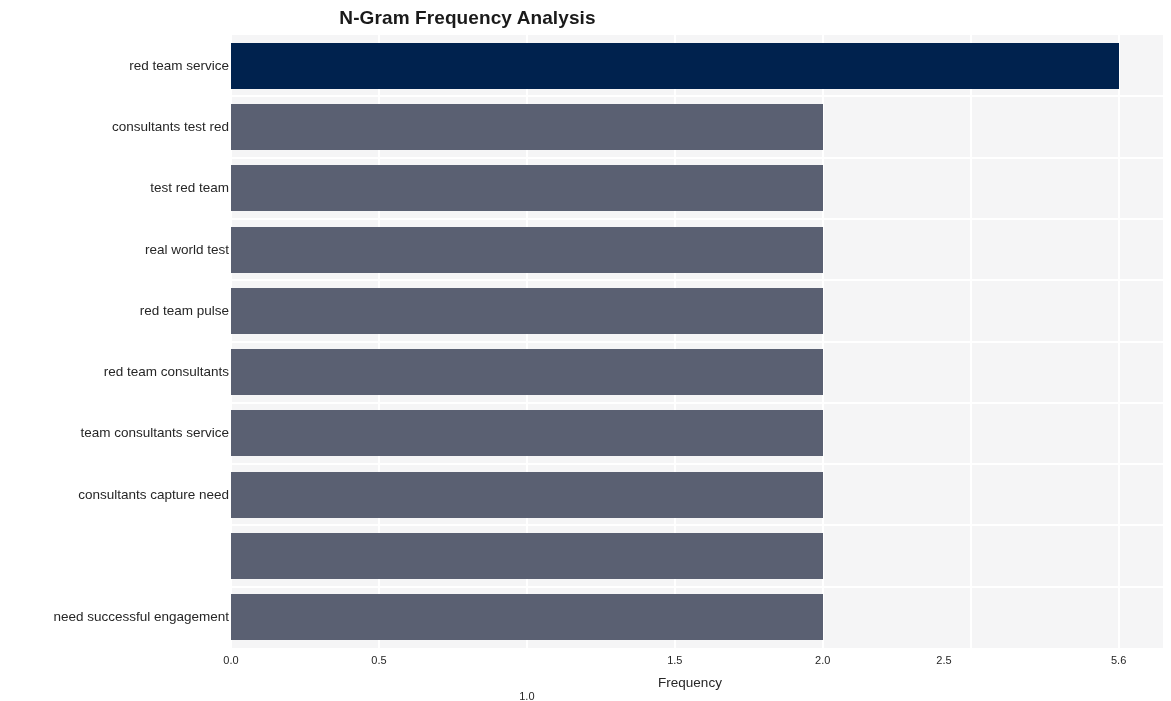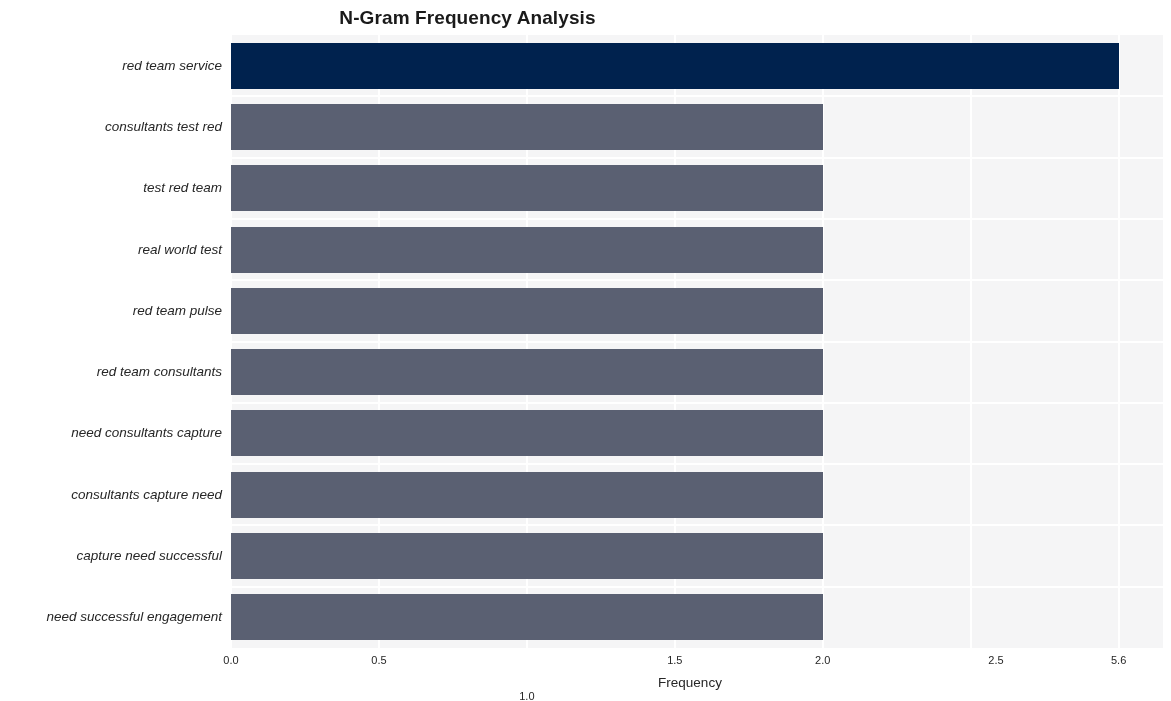--- a/index.html
+++ b/index.html
@@ -71,25 +71,24 @@
   }
   .bar {
     position: absolute;
     left: 0;
     height: 46px;
   }
 
   
   #y-labels {
     position: absolute;
-    left: 0;
+    left: 7px;
     top: 35px;
     width: 222px;
     height: 613px;
-    font-style: italic;
   }
   .y-label {
     position: absolute;
     right: 0;
     width: 222px;
     text-align: right;
     font-size: 13.5px;
     color: #262626;
     line-height: 16px;
     white-space: nowrap;
@@ -165,31 +164,30 @@
       </div>
   </div>
 
   <div id="y-labels">
       <div class="y-label" style="top: 22.65px;">red team service</div>
       <div class="y-label" style="top: 83.95px;">consultants test red</div>
       <div class="y-label" style="top: 145.25px;">test red team</div>
       <div class="y-label" style="top: 206.55px; margin-left: 44px;">real world test</div>
       <div class="y-label" style="top: 267.85px; margin-left: 23px;">red team pulse</div>
       <div class="y-label" style="top: 329.15px;">red team consultants</div>
-      <div class="y-label" style="top: 390.45px;">need consultants capture</div>
+      <div class="y-label" style="top: 390.45px;">team consultants service</div>
       <div class="y-label" style="top: 451.75px;">consultants capture need</div>
-      <div class="y-label" style="top: 513.05px;">capture need successful</div>
       <div class="y-label" style="top: 574.35px;">need successful engagement</div>
     </div>
 
   <div id="x-labels">
       <div class="x-label" style="left: 231px;">0.0</div>
       <div class="x-label" style="left: 378.937px;">0.5</div>
       <div class="x-label" style="left: 526.873px; margin-top: 36px;">1.0</div>
       <div class="x-label" style="left: 674.81px;">1.5</div>
       <div class="x-label" style="left: 822.746px;">2.0</div>
-      <div class="x-label" style="left: 996px; text-align: right;">2.5</div>
+      <div class="x-label" style="left: 944px; text-align: right;">2.5</div>
       <div class="x-label" style="left: 1118.62px;">5.6</div>
     </div>
 
   <div id="x-axis-title">Frequency</div>
 
 </div>
 
 </body></html>

